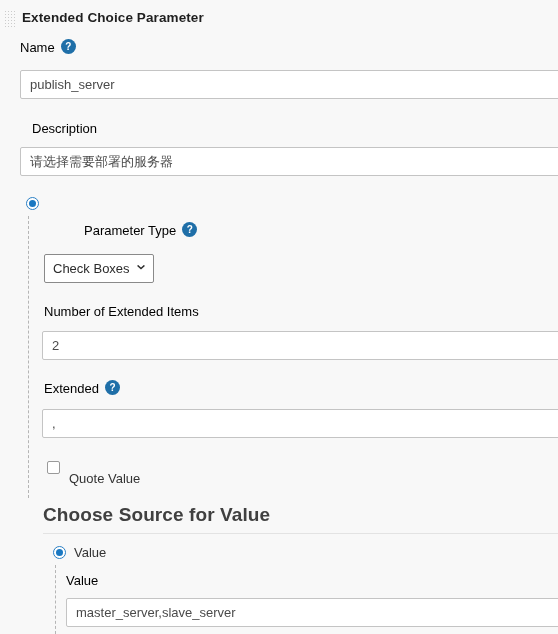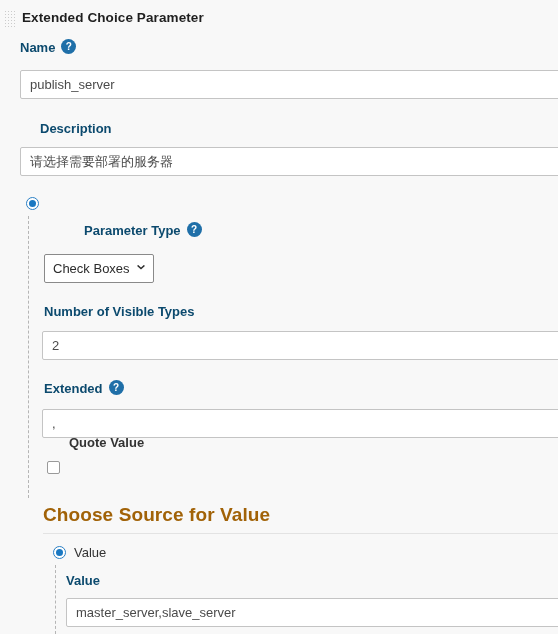--- a/index.html
+++ b/index.html
@@ -45,22 +45,22 @@
     left: 22px;
     top: 10px;
     font-size: 13.5px;
     font-weight: bold;
     color: #1f1f1f;
     letter-spacing: .1px;
   }
 
   .field-label {
     font-size: 13px;
-    font-weight: bold;
-    color: #0c4a6e;
+    font-weight: normal;
+    color: #000000;
     line-height: 16px;
     display: inline-block;
     vertical-align: middle;
   }
 
   
   .help-icon {
     display: inline-block;
     width: 15px;
     height: 15px;
@@ -176,21 +176,21 @@
     position: absolute;
     width: 0;
     border-left: 1px dashed #b5b5b5;
   }
 
   
   .big-heading {
     position: absolute;
     font-size: 19px;
     font-weight: bold;
-    color: #a16207;
+    color: #404040;
     letter-spacing: .1px;
   }
   .hr {
     position: absolute;
     height: 0;
     border-top: 1px solid #e3e3e3;
   }
 </style>
 </head>
 <body>
@@ -199,52 +199,52 @@
 
   <div class="grip"></div>
 
   <div class="section-title">Extended Choice Parameter</div>
 
   <div style="position:absolute; left:20px; top:39px;">
     <span class="field-label">Name</span><span class="help-icon">?</span>
   </div>
   <input class="txt" style="left: 20px; top: 70px; width: 560px;" value="publish_server">
 
-  <div style="position:absolute; left:28px; top:120px;padding-left:12px;">
+  <div style="position:absolute; left:20px; top:120px;padding-left:12px;">
     <span class="field-label">Description</span>
   </div>
   <input class="txt" style="left: 20px; top: 147px; width: 560px;" value="请选择需要部署的服务器">
 
   <div class="radio checked" style="left:26px; top:197px;"></div>
 
   <div class="dash" style="left:28px; top:216px; height:282px;"></div>
 
   <div style="position:absolute; left:44px; top:222px;padding-left:40px;">
     <span class="field-label">Parameter Type</span><span class="help-icon">?</span>
   </div>
 
   <div class="sel-wrap" style="left:44px; top:254px;">
     <select class="sel"><option>Check Boxes</option><option>Radio Buttons</option><option>Single Select</option><option>Multi Select</option><option>Text Box</option><option>Hidden</option><option>JSON Parameter</option><option>Multi Level Single Select</option><option>Multi Level Multi Select</option></select>
     <svg class="sel-chev" viewBox="0 0 8 5">
       <path d="M0.6 0.4 L4 3.6 L7.4 0.4" fill="none" stroke="#2b2b2b" stroke-width="1.4"></path>
     </svg>
   </div>
 
   <div style="position:absolute; left:44px; top:303px;">
-    <span class="field-label">Number of Visible Types</span>
+    <span class="field-label">Number of Extended Items</span>
   </div>
   <input class="txt" style="left: 42px; top: 331px; width: 540px;" value="2">
 
   <div style="position:absolute; left:44px; top:380px;">
     <span class="field-label">Extended</span><span class="help-icon">?</span>
   </div>
   <input class="txt" style="left: 42px; top: 409px; width: 540px;" value=",">
 
   <div class="chk" style="left:47px; top:461px;"></div>
-  <div class="radio-label" style="left:69px; top:435px;font-weight:bold;">Quote Value</div>
+  <div class="radio-label" style="left:69px; top:471px;">Quote Value</div>
 
   <div class="big-heading" style="left:43px; top:504px;">Choose Source for Value</div>
   <div class="hr" style="left:43px; top:533px; width:515px;"></div>
 
   <div class="radio checked" style="left:53px; top:546px;"></div>
   <div class="radio-label" style="left:74px; top:545px;">Value</div>
 
   <div class="dash" style="left:55px; top:565px; height:69px;"></div>
 
   <div style="position:absolute; left:66px; top:572px;">

